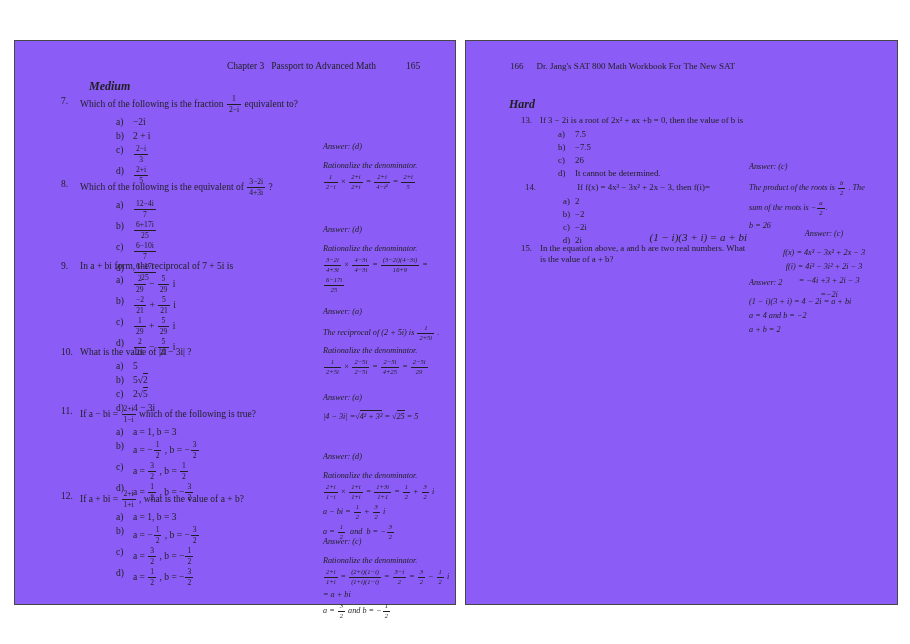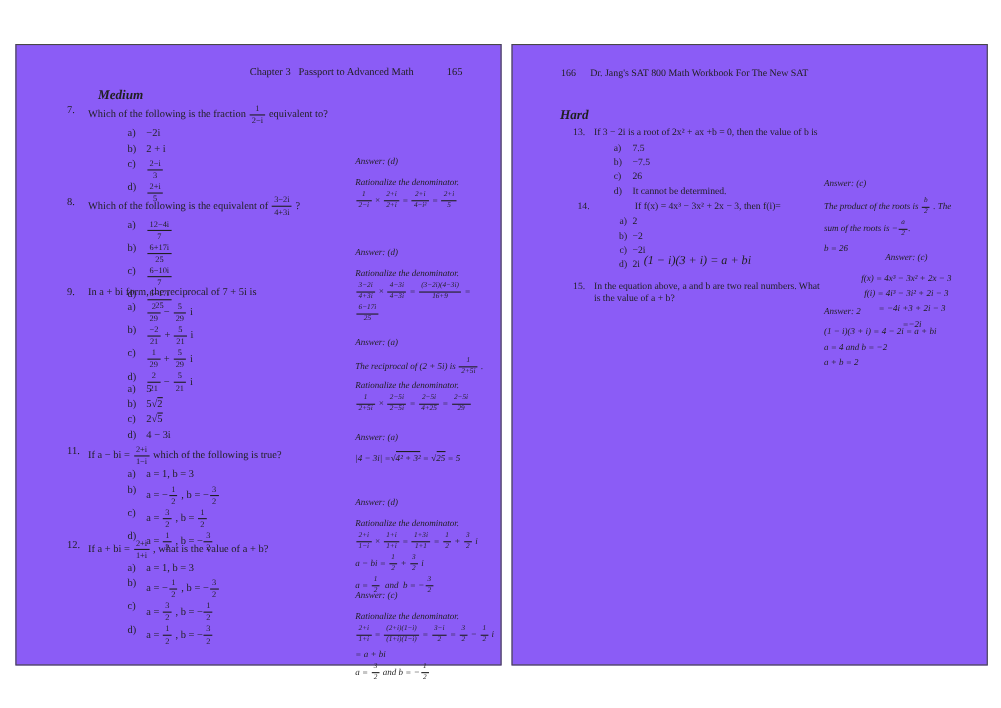--- a/index.html
+++ b/index.html
@@ -28,22 +28,22 @@
   .qline{display:flex;line-height:1.3;}
   .qnum{flex:none;width:19px;}
   .qtext{flex:1;}
 
   .choices{margin-top:3px;}
   .page-left .choices{margin-left:55px;}
   .page-right .choices{margin-left:37px;}
   .choice{display:flex;margin-top:2px;line-height:1.25;}
   .clet{flex:none;width:17px;}
 
-  .deq{font-style:italic;font-size:11px;text-align:center;width:226px;padding-right:28px;
-       margin-bottom:12px;white-space:nowrap;}
+  .deq{font-style:italic;font-size:11px;text-align:right;width:226px;padding-right:28px;
+       margin-bottom:0;white-space:nowrap;}
 
   .anscol{position:absolute;top:0;font-style:italic;line-height:1.35;margin-top:46px;}
   .page-left .anscol{left:262px;width:134px;font-size:8.2px;}
   .page-right .anscol{left:228px;width:150px;font-size:8.2px;}
   .anslabel{margin-bottom:8px;}
   .sline{margin-top:3px;white-space:pre-wrap;}
 
   .frac{display:inline-block;text-align:center;vertical-align:middle;
         font-size:0.8em;line-height:1.05;margin:0 1px;}
   .fnum{display:block;padding:0 2px 1px;border-bottom:0.8px solid currentColor;}
@@ -150,20 +150,24 @@
         </div>
         <div class="anscol">
           <div class="anslabel">Answer: (a)</div>
           <div class="sline">The reciprocal of (2 + 5i) is <span class="frac"><span class="fnum">1</span><span class="fden">2+5i</span></span> .</div>
           <div class="sline">Rationalize the denominator.</div>
           <div class="sline"><span class="frac"><span class="fnum">1</span><span class="fden">2+5i</span></span> × <span class="frac"><span class="fnum">2−5i</span><span class="fden">2−5i</span></span> = <span class="frac"><span class="fnum">2−5i</span><span class="fden">4+25</span></span> = <span class="frac"><span class="fnum">2−5i</span><span class="fden">29</span></span></div>
         </div>
       </div>
       <div class="qblock" style="top: 305px;">
         <div class="qcol">
+          <div class="qline">
+            <span class="qnum">10.</span>
+            <span class="qtext">What is the value of |4 − 3i| ?</span>
+          </div>
           <div class="choices">
             <div class="choice">
               <span class="clet">a)</span>
               <span class="ctext">5</span>
             </div>
             <div class="choice">
               <span class="clet">b)</span>
               <span class="ctext">5√<span class="ovl">2</span></span>
             </div>
             <div class="choice">

